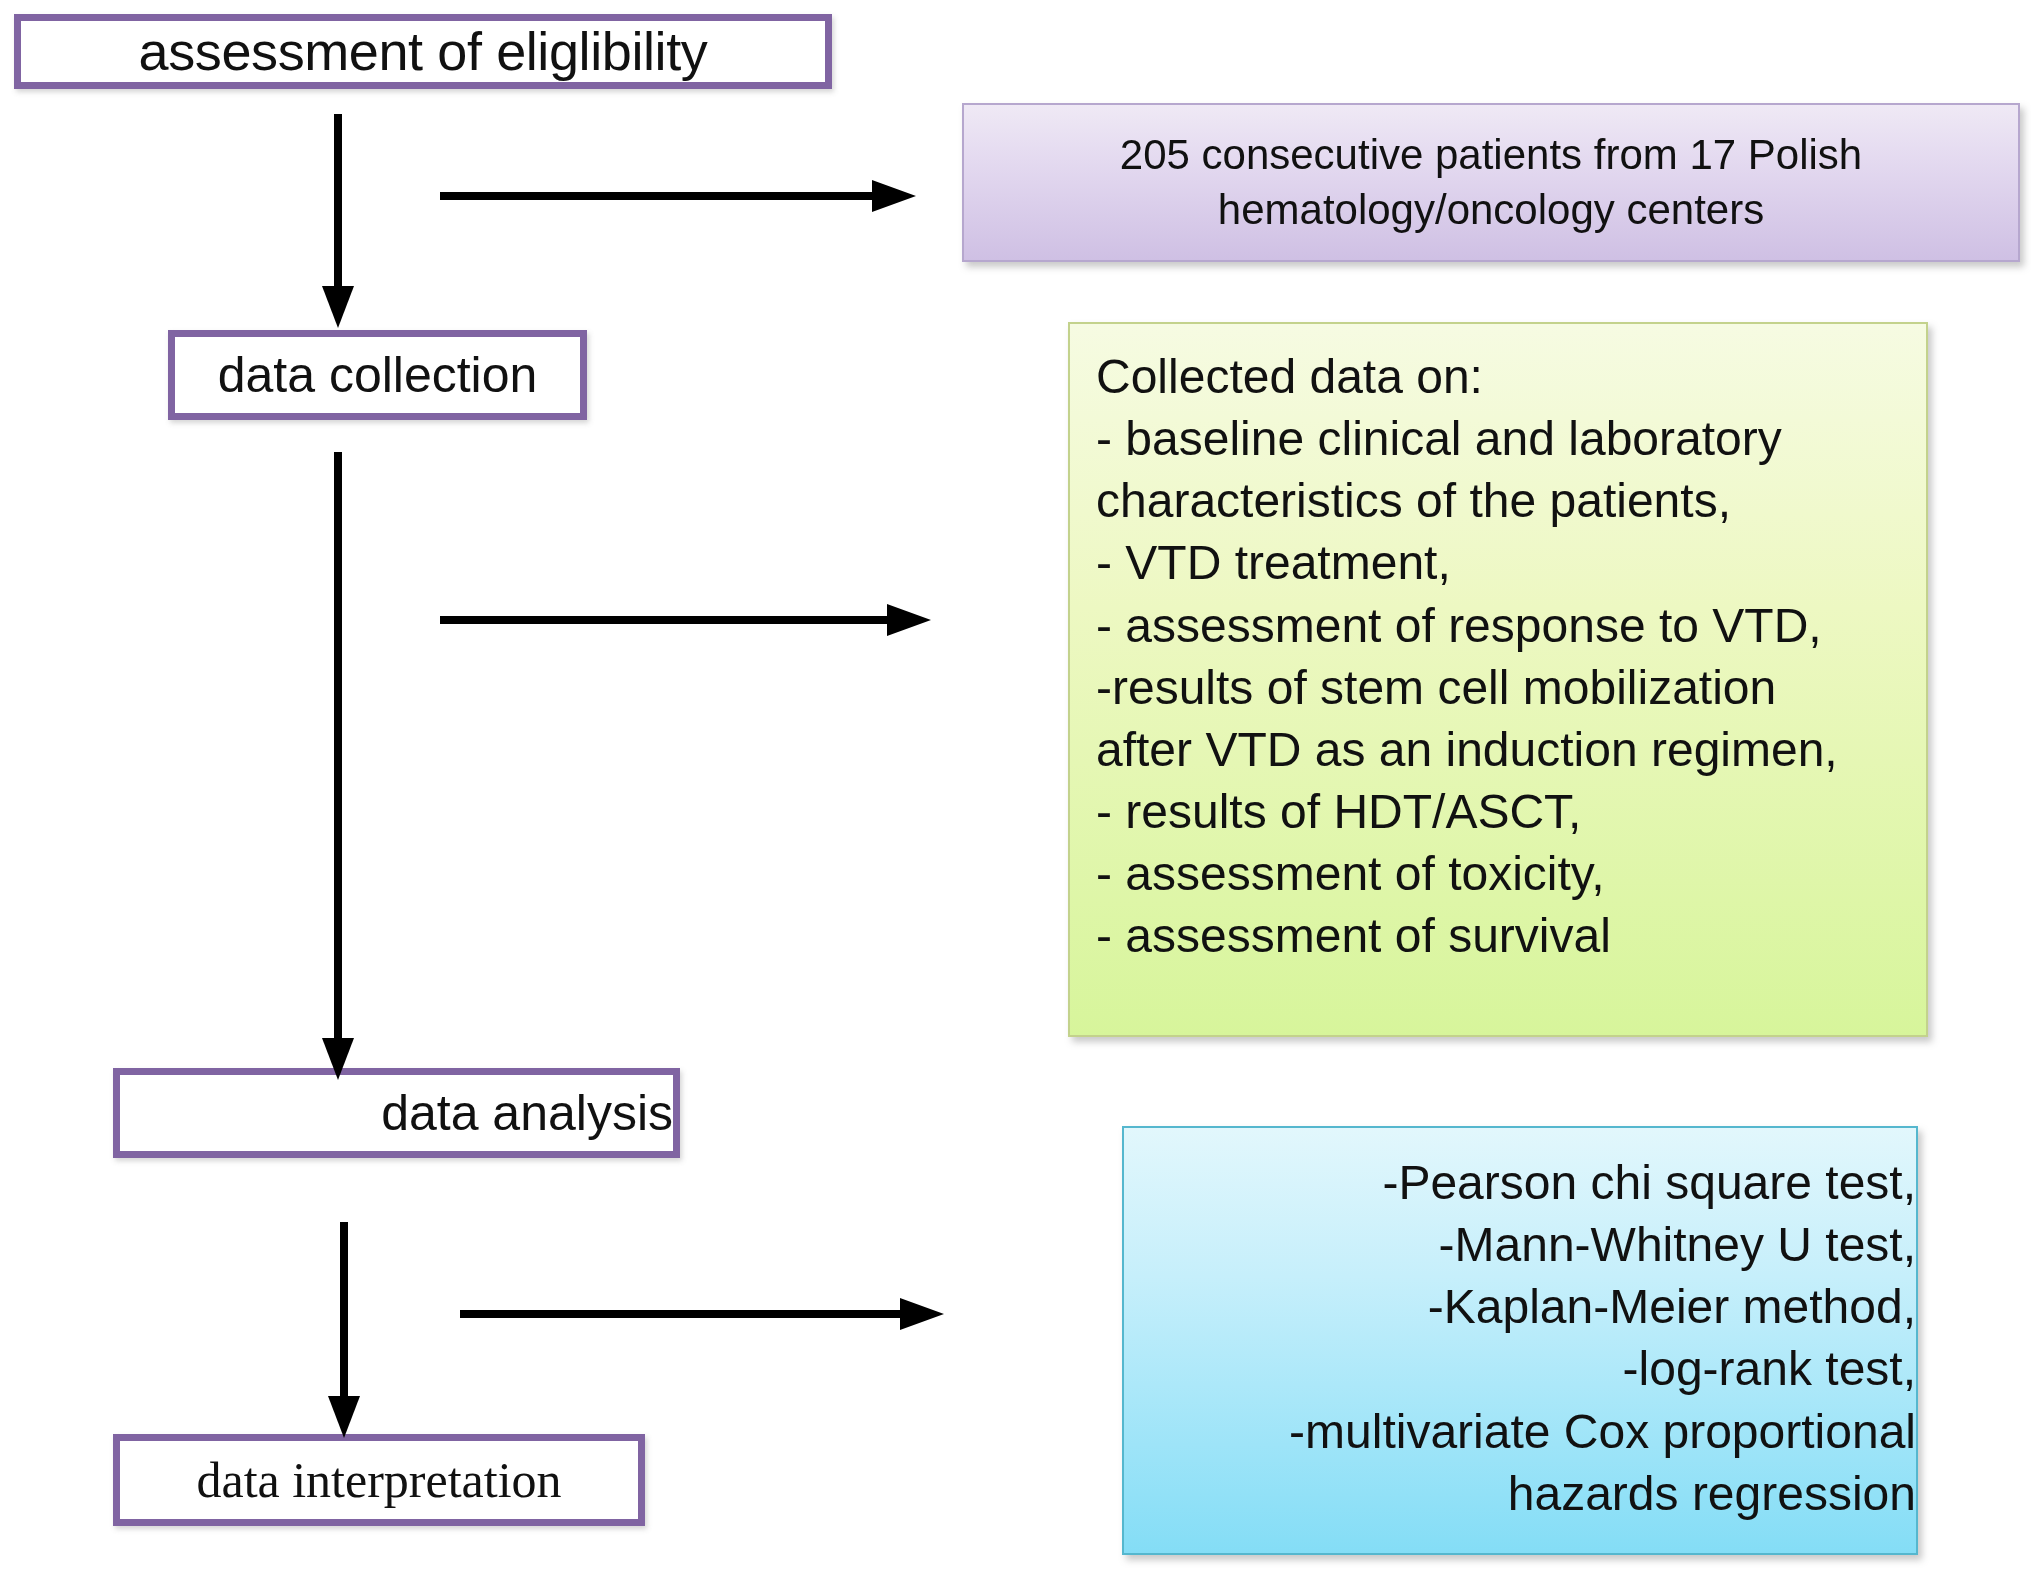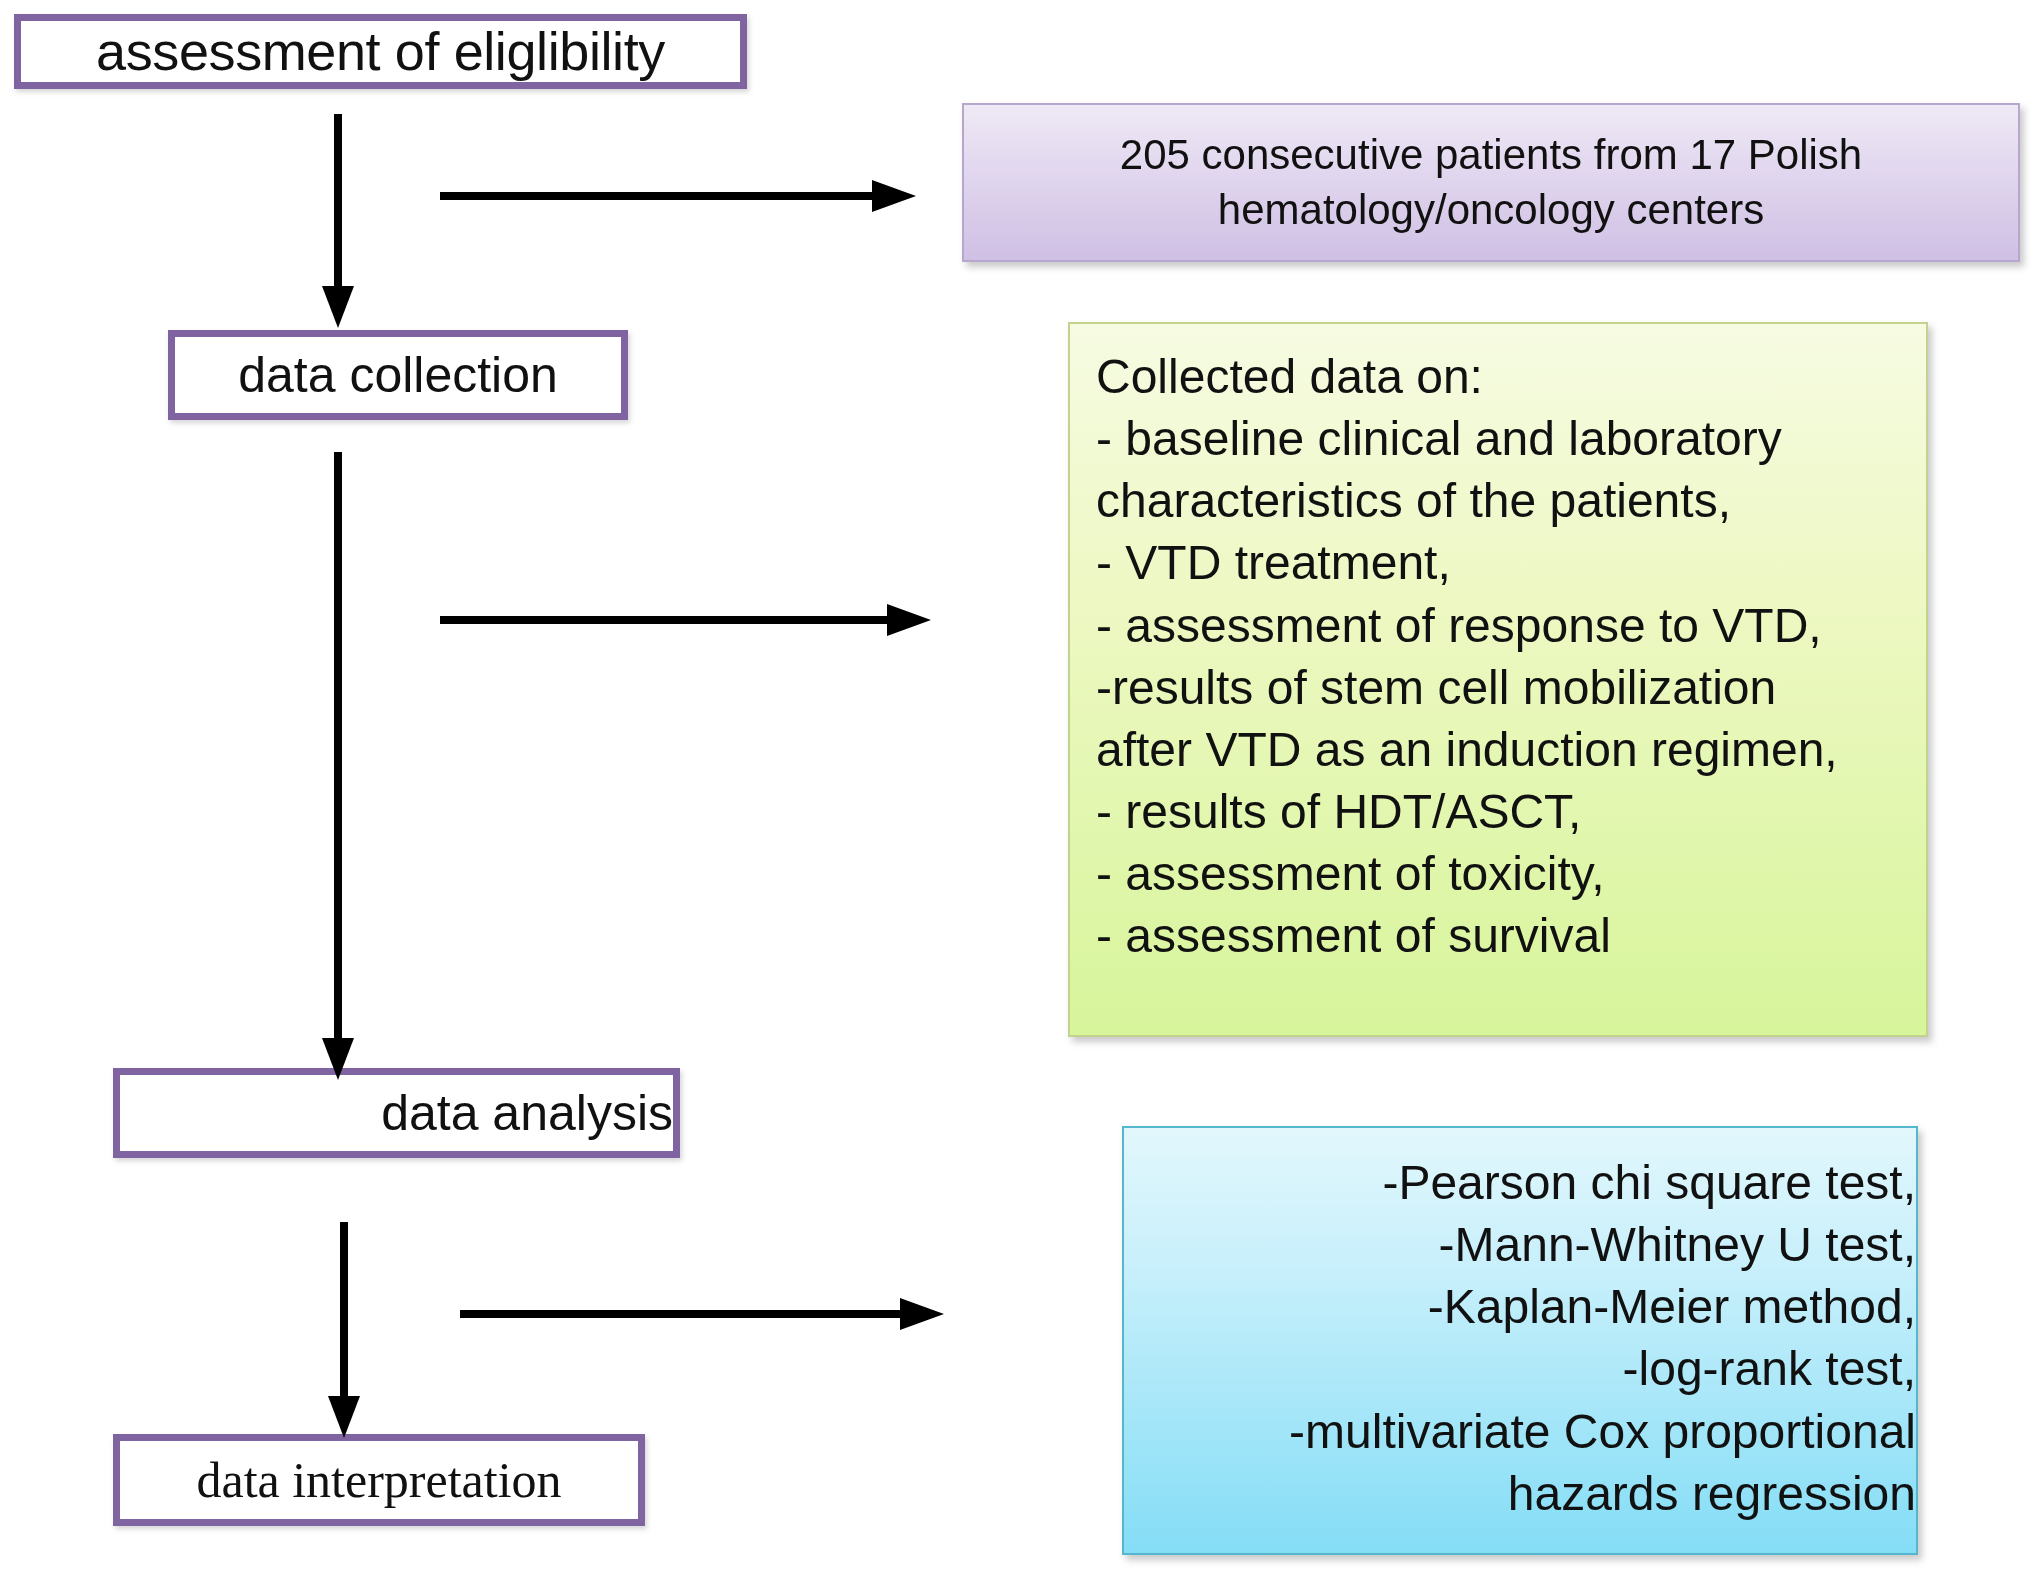--- a/index.html
+++ b/index.html
@@ -28,24 +28,24 @@
     color: #111111;
     font-family: "Liberation Sans", sans-serif;
     line-height: 1.05;
     white-space: nowrap;
     box-shadow: 2px 3px 5px rgba(120,120,120,0.30);
   }
   .step-box .step-label {
     display: block;
   }
 
-  #box-eligibility { left: 14px;  top: 14px;   width: 733px; height: 75px;  }
+  #box-eligibility { left: 14px;  top: 14px;   width: 818px; height: 75px;  }
   #box-eligibility .step-label { font-size: 54px; letter-spacing: -0.4px; }
 
-  #box-collection  { left: 168px; top: 330px;  width: 460px; height: 90px;  }
+  #box-collection  { left: 168px; top: 330px;  width: 419px; height: 90px;  }
   #box-collection .step-label { font-size: 50px; }
 
   #box-analysis    { left: 113px; top: 1068px; width: 567px; height: 90px; justify-content: flex-end;  }
   #box-analysis .step-label { font-size: 50px; }
 
   #box-interpretation { left: 113px; top: 1434px; width: 532px; height: 92px; font-family: Liberation Serif, serif; }
   #box-interpretation .step-label { font-size: 50px; }
 
   
   .panel {

